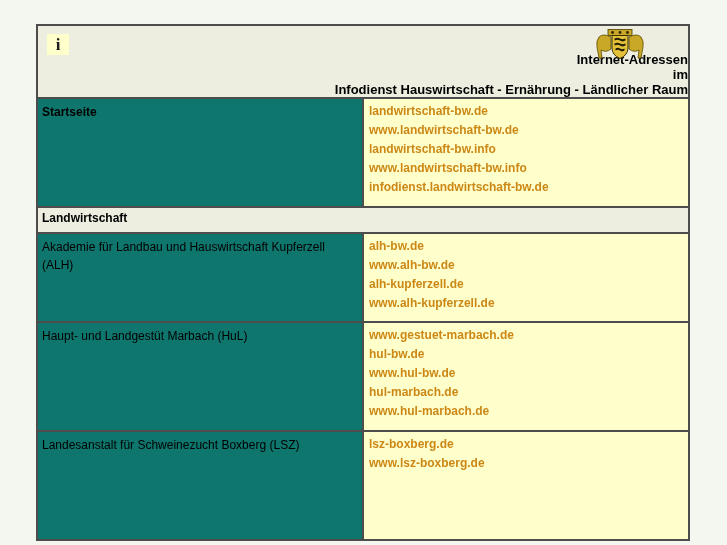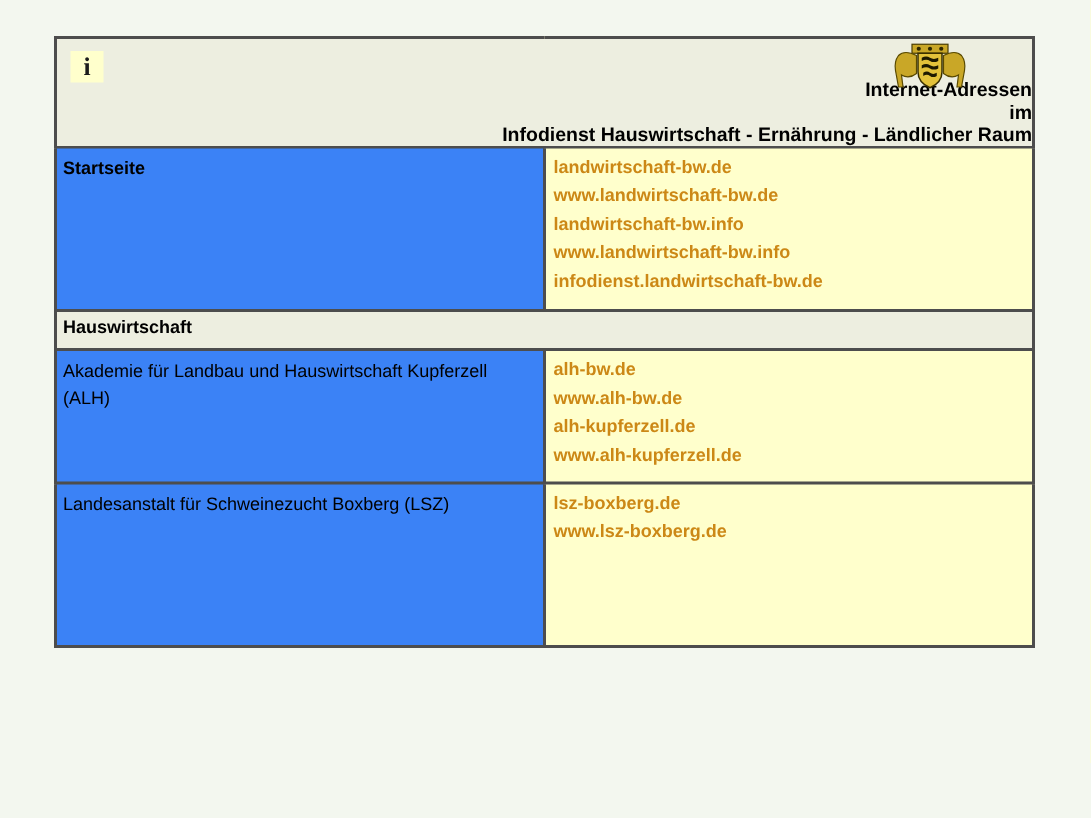--- a/index.html
+++ b/index.html
@@ -48,21 +48,21 @@
   td.section {
     background: #edeee0;
     height: 19px;
     font-size: 12px; font-weight: bold;
     padding: 3px 4px 2px 4px;
   }
 
   
   td.lbl {
     width: 323px;
-    background: #3b82f6;
+    background: #0f766e;
     font-size: 12px;
     line-height: 18px;
     padding: 4px 6px 3px 4px;
   }
   td.lbl.bold { font-weight: bold; }
   td.links {
     background: #ffffcc;
     padding: 3px 4px 3px 5px;
     border-radius: 24px;
   }
@@ -118,33 +118,43 @@
       <td class="links h100">
         <a class="lnk" href="#">landwirtschaft-bw.de</a>
         <a class="lnk" href="#">www.landwirtschaft-bw.de</a>
         <a class="lnk" href="#">landwirtschaft-bw.info</a>
         <a class="lnk" href="#">www.landwirtschaft-bw.info</a>
         <a class="lnk" href="#">infodienst.landwirtschaft-bw.de</a>
       </td>
     </tr>
 
     <tr>
-      <td class="section" colspan="2">Hauswirtschaft</td>
+      <td class="section" colspan="2">Landwirtschaft</td>
     </tr>
 
     <tr>
       <td class="lbl h80">Akademie für Landbau und Hauswirtschaft Kupferzell (ALH)</td>
       <td class="links h80">
         <a class="lnk" href="#">alh-bw.de</a>
         <a class="lnk" href="#">www.alh-bw.de</a>
         <a class="lnk" href="#">alh-kupferzell.de</a>
         <a class="lnk" href="#">www.alh-kupferzell.de</a>
       </td>
     </tr>
 
+    <tr>
+      <td class="lbl h100">Haupt- und Landgestüt Marbach (HuL)</td>
+      <td class="links h100">
+        <a class="lnk" href="#">www.gestuet-marbach.de</a>
+        <a class="lnk" href="#">hul-bw.de</a>
+        <a class="lnk" href="#">www.hul-bw.de</a>
+        <a class="lnk" href="#">hul-marbach.de</a>
+        <a class="lnk" href="#">www.hul-marbach.de</a>
+      </td>
+    </tr>
 
 
     <tr>
       <td class="lbl h100">Landesanstalt für Schweinezucht Boxberg (LSZ)</td>
       <td class="links h100">
         <a class="lnk" href="#">lsz-boxberg.de</a>
         <a class="lnk" href="#">www.lsz-boxberg.de</a>
 
       </td>
     </tr>

